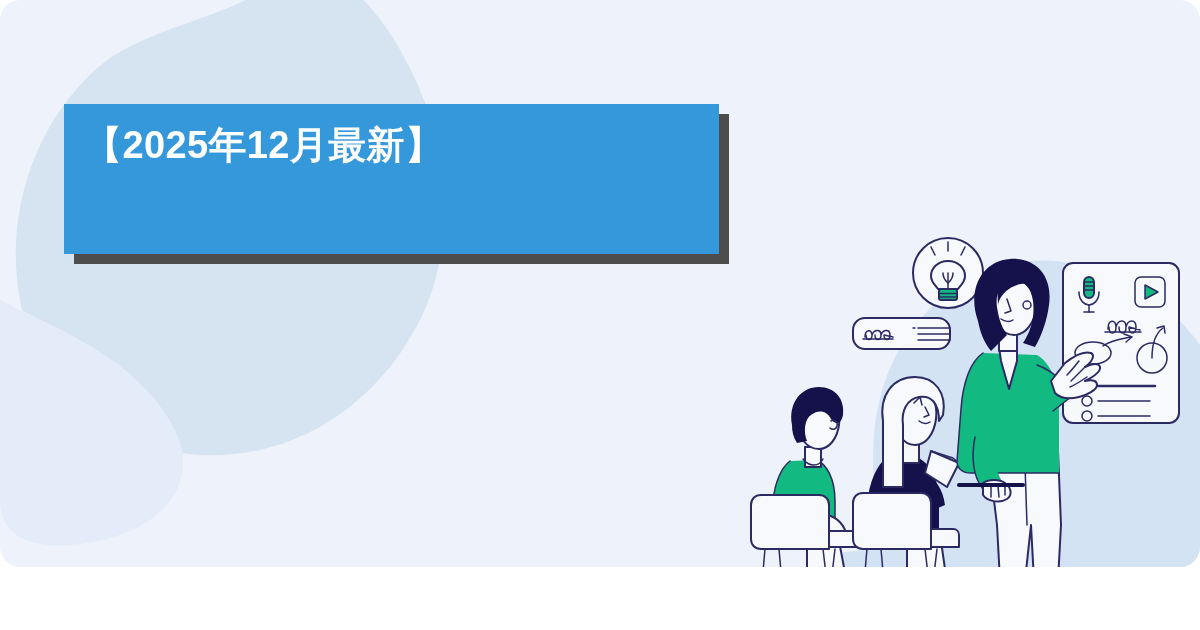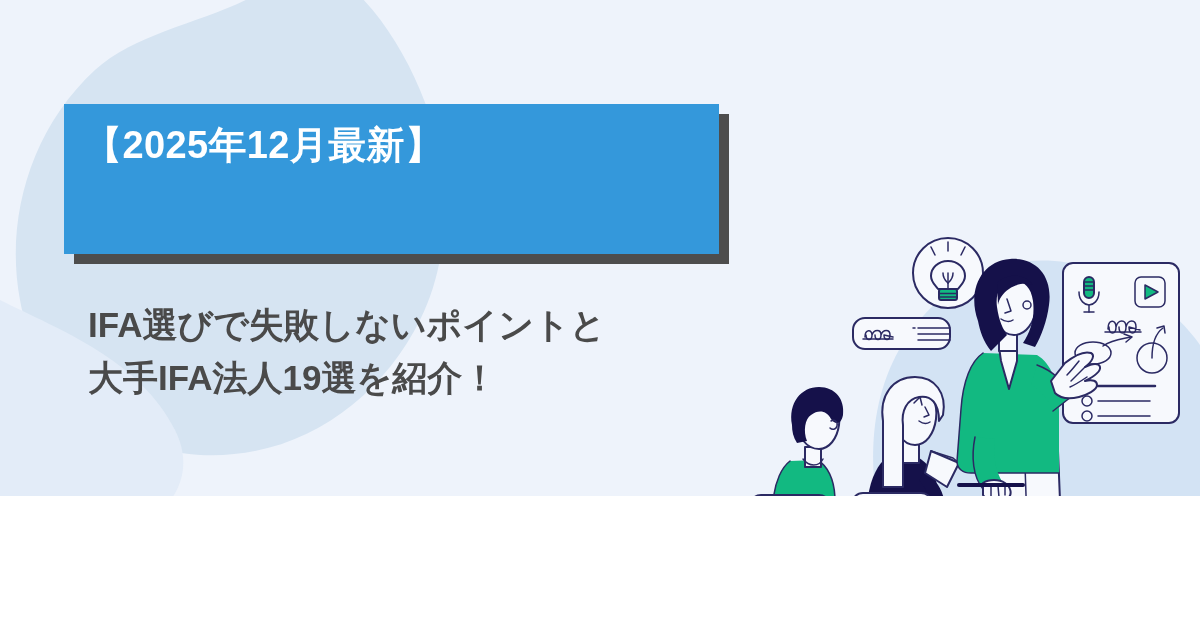--- a/index.html
+++ b/index.html
@@ -10,23 +10,24 @@
   body {
     width: 1200px;
     height: 630px;
     overflow: hidden;
     font-family: "Liberation Sans", "DejaVu Sans", sans-serif;
   }
 
   #stage {
     position: relative;
     width: 1200px;
-    height: 496px;
+    height: 567px;
     background: #eef3fb;
     overflow: hidden;
+    border-radius: 20px;
   }
 
   
   #bg-blobs {
     position: absolute;
     left: 0; top: 0;
     width: 1200px; height: 630px;
   }
 
   
@@ -112,24 +113,20 @@
     <path fill="#e3ecf8" d="M 0 300 C 60 330, 140 360, 175 430 C 205 490, 150 540, 70 545 C 20 548, 0 530, 0 500 Z"></path>
   </svg>
 
   <div class="banner-wrap">
     <div class="banner-shadow"></div>
     <div class="banner-box">
       <div class="banner-line l1">【2025年12月最新】</div>
     </div>
   </div>
 
-  <div class="subtitle">
-    <div class="subtitle-line">IFA選びで失敗しないポイントと</div>
-    <div class="subtitle-line">大手IFA法人19選を紹介！</div>
-  </div>
 
   <svg id="illustration" viewBox="0 0 465 405" aria-hidden="true">
     <defs>
       <style>
         .ln   { fill:none; stroke:#2b2a63; stroke-width:2; stroke-linecap:round; stroke-linejoin:round; }
         .ln15 { fill:none; stroke:#2b2a63; stroke-width:1.5; stroke-linecap:round; stroke-linejoin:round; }
         .wfill{ fill:#f7f9fd; stroke:#2b2a63; stroke-width:2; stroke-linejoin:round; }
         .wfill15{ fill:#f7f9fd; stroke:#2b2a63; stroke-width:1.5; stroke-linejoin:round; }
         .navy { fill:#15114a; }
         .grn  { fill:#12b981; stroke:#2b2a63; stroke-width:2; stroke-linejoin:round; }

